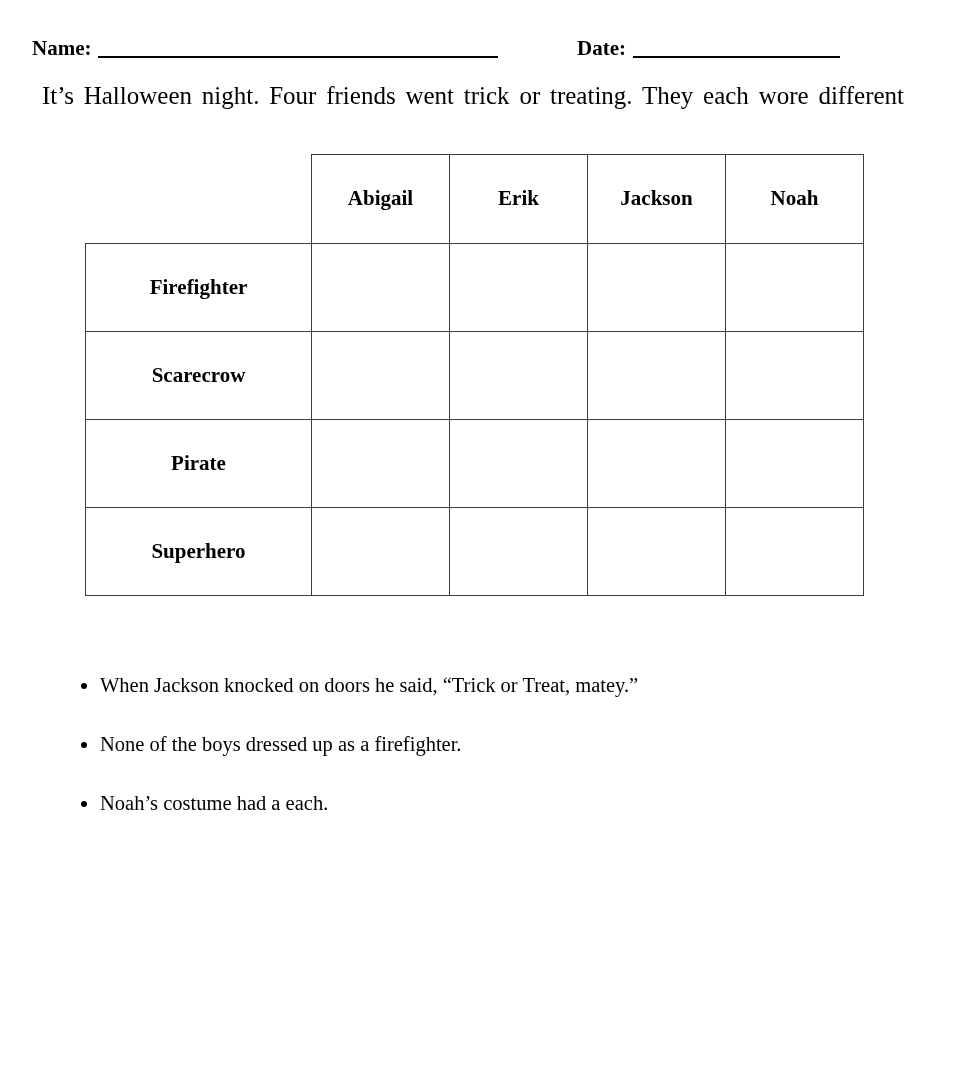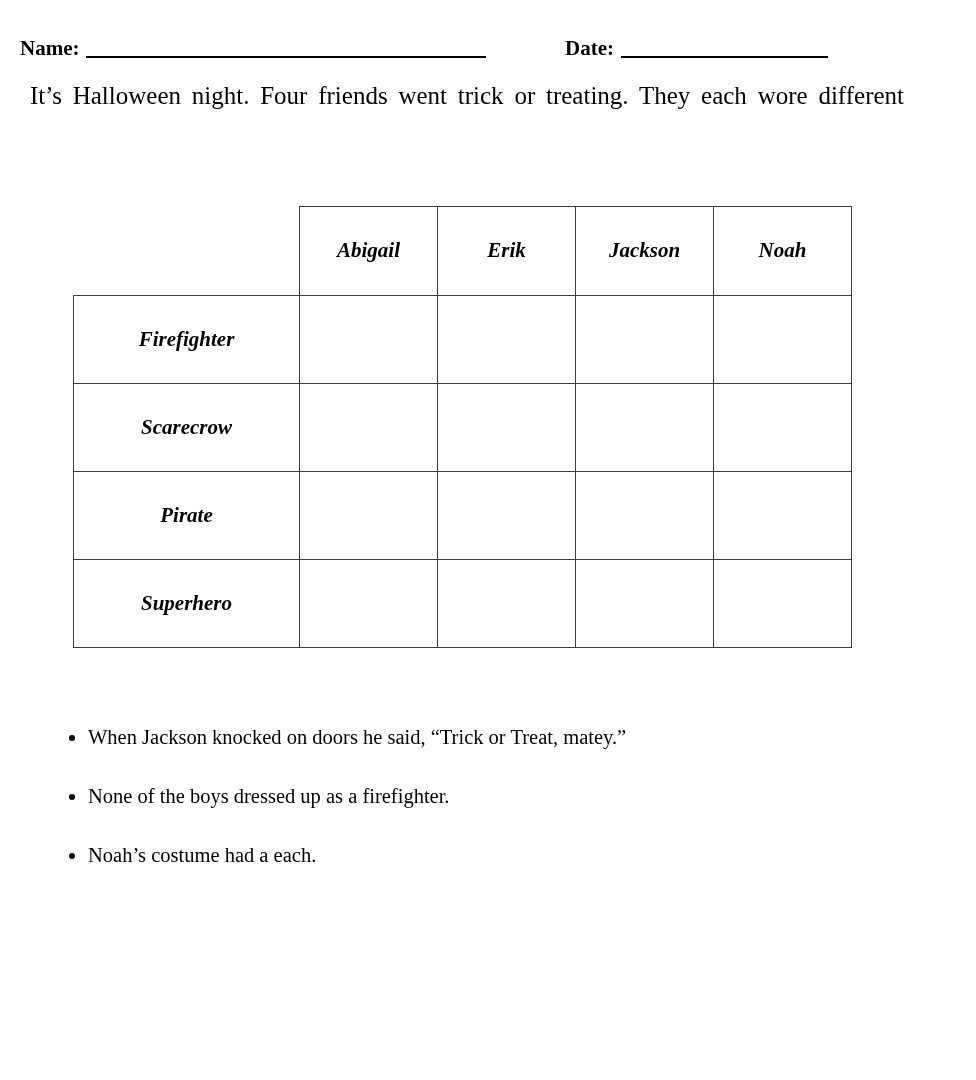--- a/index.html
+++ b/index.html
@@ -5,21 +5,21 @@
   * { box-sizing: border-box; }
   html, body { margin: 0; padding: 0; }
   body {
     width: 976px;
     height: 1080px;
     background: #ffffff;
     color: #000000;
     font-family: "Liberation Serif", "DejaVu Serif", serif;
     overflow: hidden;
   }
-  .page { width: 976px; height: 1080px; position: relative; }
+  .page { width: 976px; height: 1080px; position: relative; padding-left: 12px; }
 
   
   .top-row {
     display: flex;
     align-items: baseline;
     padding: 36px 20px 0 20px;
   }
   .name-block { width: 475px; white-space: nowrap; }
   .date-block { margin-left: 70px; white-space: nowrap; text-align: right; }
   .lbl { font-weight: bold; font-size: 21px; }
@@ -49,22 +49,21 @@
     font-size: 25px;
     line-height: 27.5px;
   }
   .justify-full { text-align: justify; text-align-last: justify; }
 
   
   table.grid {
     border-collapse: collapse;
     table-layout: fixed;
     width: 779px;
-    margin: 96px 0 0 73px;
-    font-style: italic;
+    margin: 44px 0 0 73px;
   }
   table.grid col.c0 { width: 226px; }
   table.grid td {
     border: 1.5px solid #3d3d3d;
     text-align: center;
     vertical-align: middle;
     font-weight: bold;
     font-size: 21px;
     padding: 0;
   }

